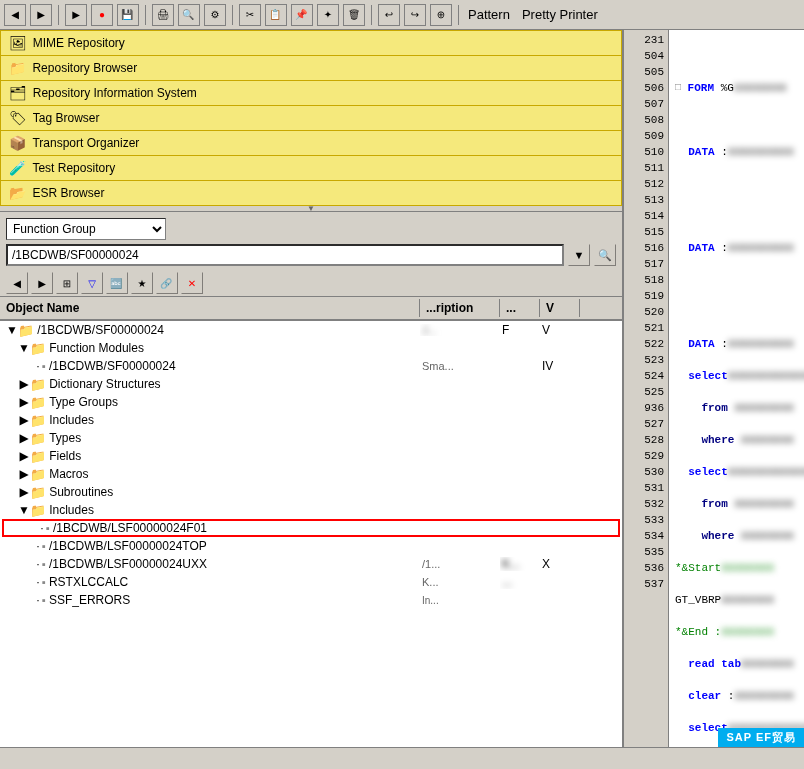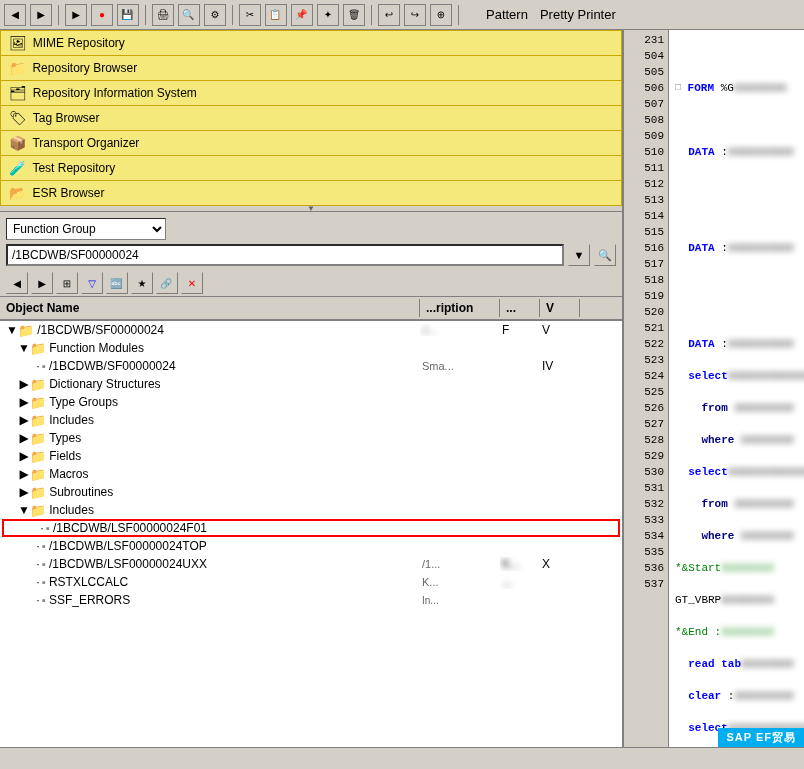--- a/index.html
+++ b/index.html
@@ -17,21 +17,21 @@
     }
     .toolbar-btn {
       width: 22px; height: 22px;
       background: #d4d0c8;
       border: 1px solid #808080;
       display: flex; align-items: center; justify-content: center;
       cursor: pointer;
       font-size: 10px;
     }
     .toolbar-separator { width: 1px; height: 20px; background: #808080; margin: 0 2px; }
-    .toolbar-text { font-size: 13px; color: #000; margin-left: 21px; }
+    .toolbar-text { font-size: 13px; color: #000; margin-left: 3px; }
 
     
     .main-container {
       display: flex;
       height: calc(769px - 30px);
     }
 
     
     .left-panel {
       width: 624px;
@@ -546,21 +546,21 @@
         <div>516</div>
         <div>517</div>
         <div>518</div>
         <div>519</div>
         <div>520</div>
         <div>521</div>
         <div>522</div>
         <div>523</div>
         <div>524</div>
         <div>525</div>
-        <div>526</div>
+        <div>936</div>
         <div>527</div>
         <div>528</div>
         <div>529</div>
         <div>530</div>
         <div>531</div>
         <div>532</div>
         <div>533</div>
         <div>534</div>
         <div>535</div>
         <div>536</div>

